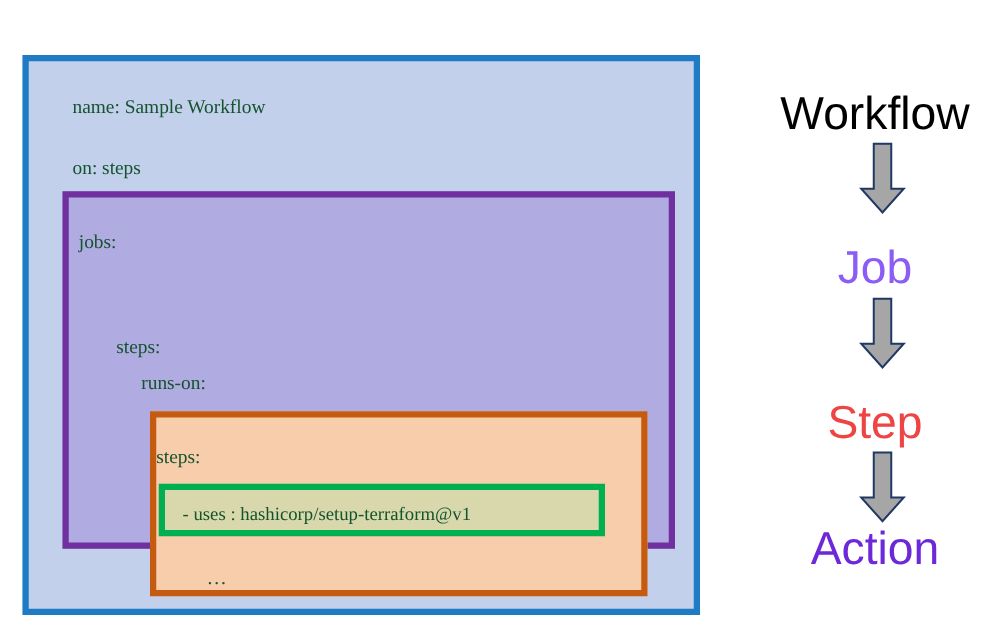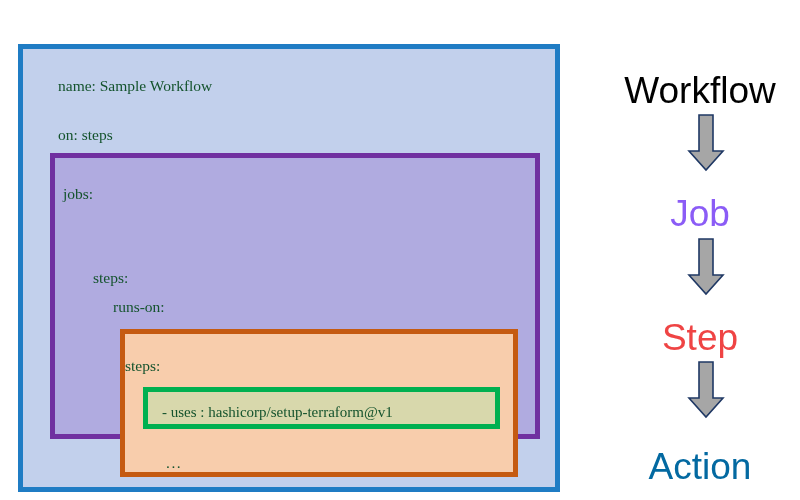--- a/index.html
+++ b/index.html
@@ -43,21 +43,21 @@
   #step-box {
     left: 65px;
     top: 171px;
     width: 398px;
     height: 148px;
     background: #f8cdac;
     border: 5px solid #c55a11;
   }
 
   #action-box {
-    left: 18px;
+    left: 2px;
     top: 53px;
     width: 357px;
     height: 42px;
     background: #d8d8ac;
     border: 5px solid #00b050;
   }
 
   .yaml-line {
     position: absolute;
     color: #14532d;
@@ -90,21 +90,21 @@
     position: absolute;
     width: 200px;
     text-align: center;
     font-size: 37px;
     line-height: 1;
     white-space: nowrap;
   }
   #legend-workflow { top: 20px;  color: #000000; }
   #legend-job      { top: 143px; color: #8b5cf6; }
   #legend-step     { top: 267px; color: #ef4444; }
-  #legend-action   { top: 396px; color: #0369a1; }
+  #legend-action   { top: 368px; color: #6d28d9; }
 
   .legend-arrow {
     position: absolute;
     left: 86px;
     width: 40px;
     height: 60px;
   }
   #arrow-1 { top: 61px; }
   #arrow-2 { top: 185px; }
   #arrow-3 { top: 308px; }

